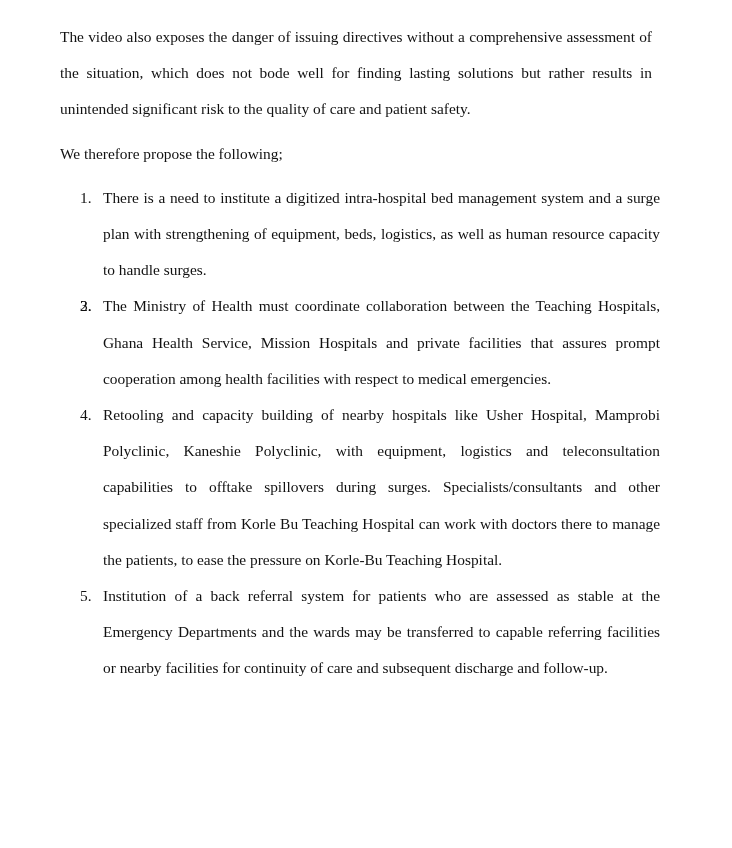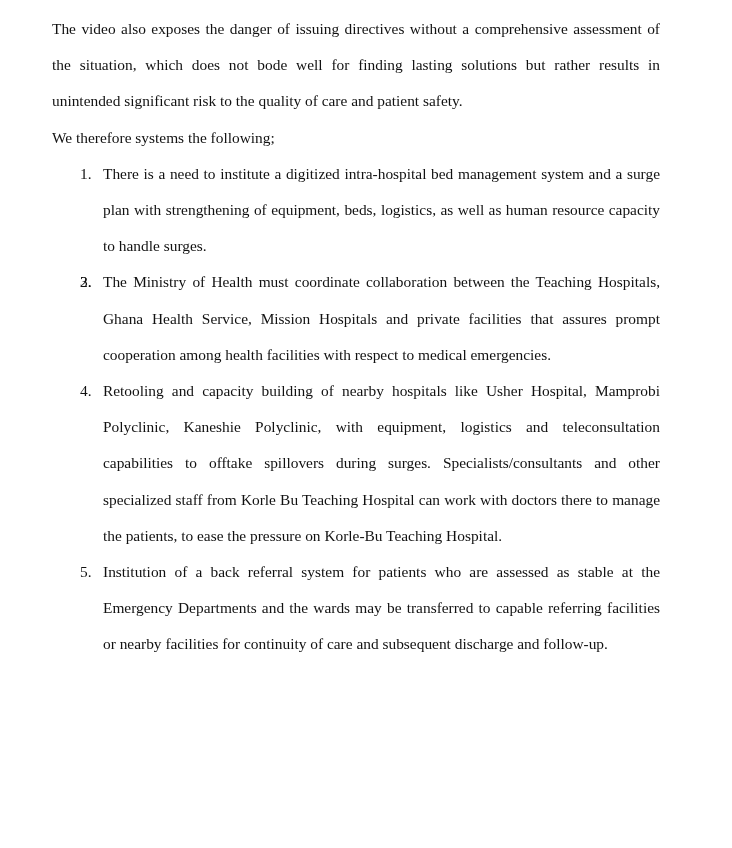--- a/index.html
+++ b/index.html
@@ -16,21 +16,21 @@
       font-size: 15.4px;
       color: #111111;
     }
     .page {
       position: absolute;
       left: 52px;
       top: 11px;
       width: 608px;
     }
     p {
-      margin: 0;
+      margin: 8px;
       line-height: 36.2px;
       text-align: justify;
       text-align-last: left;
     }
     ol {
       margin: 0;
       padding: 0;
       list-style: none;
     }
     li {
@@ -44,21 +44,21 @@
       position: absolute;
       left: 28px;
       top: 0;
     }
   </style>
 </head>
 <body>
 
 <div class="page">
   <p>The video also exposes the danger of issuing directives without a comprehensive assessment of the situation, which does not bode well for finding lasting solutions but rather results in unintended significant risk to the quality of care and patient safety.</p>
-  <p>We therefore systems the following;</p>
+  <p>We therefore propose the following;</p>
   <ol>
     <li>
       <span class="num">1.</span>
       <span>There is a need to institute a digitized intra-hospital bed management system and a surge plan with strengthening of equipment, beds, logistics, as well as human resource capacity to handle surges.</span>
     </li>
     <li>
       <span class="num">2.</span>
     </li>
     <li>
       <span class="num">3.</span>

